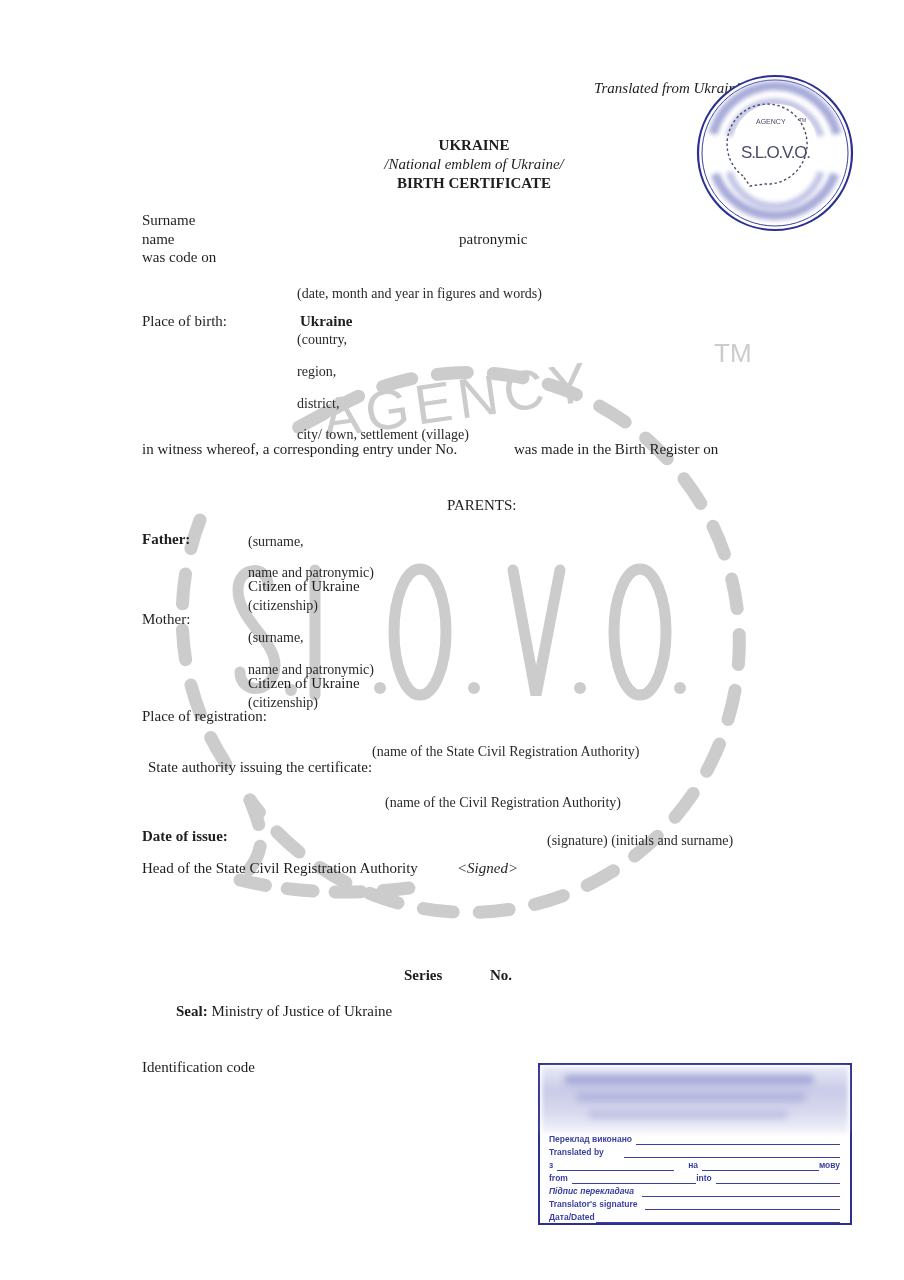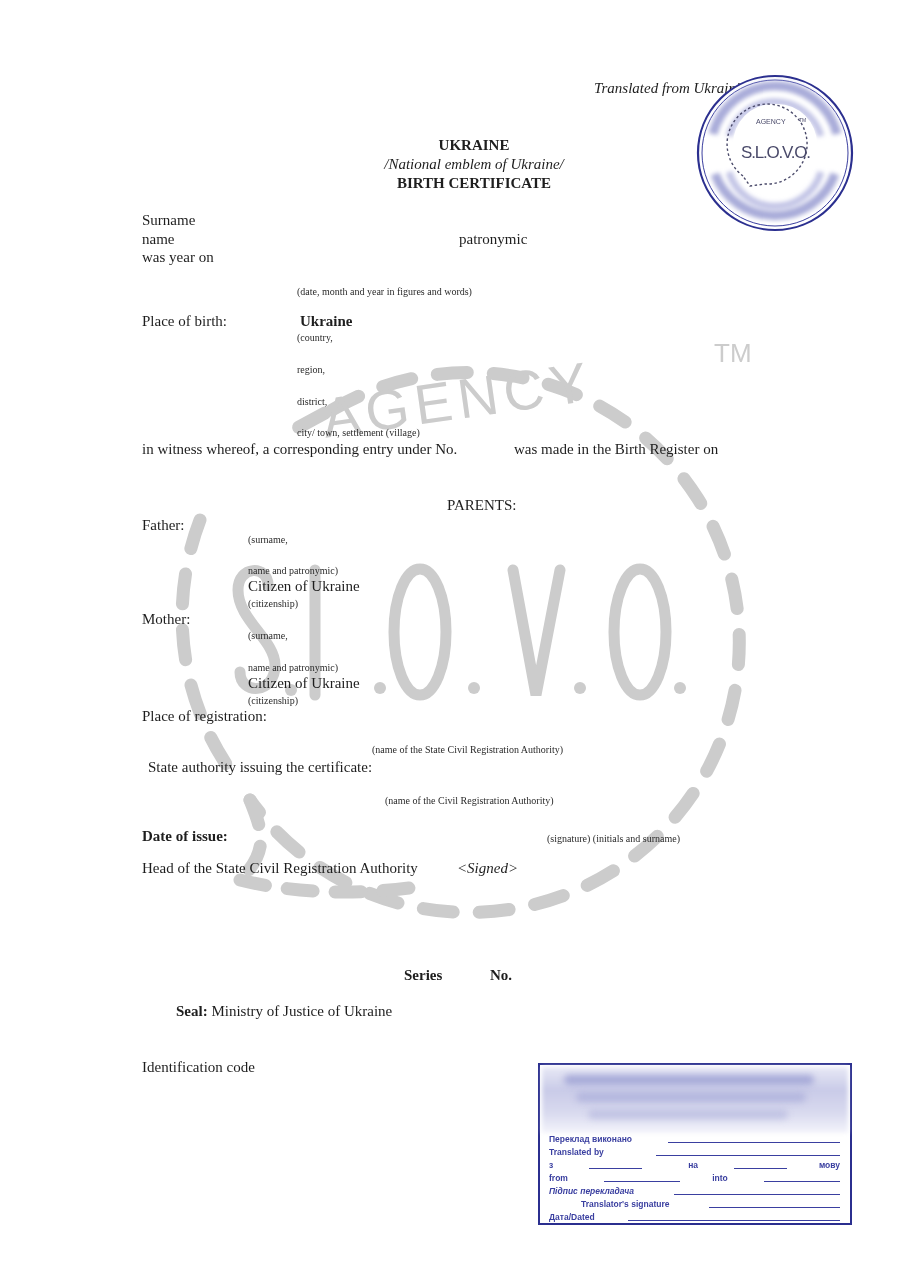--- a/index.html
+++ b/index.html
@@ -3,21 +3,21 @@
   <meta charset="utf-8">
   <style>
     html, body { margin: 0; padding: 0; background: #ffffff; }
     body {
       width: 904px; height: 1280px; position: relative; overflow: hidden;
       font-family: "Liberation Serif", "DejaVu Serif", serif;
       color: #1e1e1e;
     }
     .abs { position: absolute; white-space: nowrap; }
     .t15 { font-size: 15px; }
-    .small { font-size: 10px; color: #2a2a2a; }
+    .small { font-size: 14px; color: #2a2a2a; }
     .bold { font-weight: bold; }
     .ital { font-style: italic; }
     .center { text-align: center; }
 
     
     .wm { position: absolute; left: 0; top: 0; width: 904px; height: 1280px; pointer-events: none; }
 
     
     .round-stamp { position: absolute; left: 695px; top: 74px; width: 160px; height: 158px; }
 
@@ -31,21 +31,21 @@
     .tstamp .blur-top {
       position: absolute; left: 2px; top: 2px; right: 2px; height: 66px;
       background: linear-gradient(180deg, #e8e9f6 0%, #c9cbe8 35%, #d9daef 70%, #f4f4fb 100%);
       filter: blur(2px);
     }
     .tstamp .blur-bar {
       position: absolute; height: 10px; border-radius: 5px; background: #a7aad8; filter: blur(3px);
     }
     .tline {
       position: absolute; left: 9px; right: 10px; height: 12px;
-      font-size: 8.5px; font-weight: bold; line-height: 12px; display: flex;  gap: 32px;
+      font-size: 8.5px; font-weight: bold; line-height: 12px; display: flex; align-items: flex-end;
     }
     .tline .fill { flex: 1; border-bottom: 1px solid #3a3fa0; height: 9px; margin-left: 4px; }
     .tline .mid { margin-left: 14px; }
   </style>
 </head>
 <body>
 
 <svg class="wm" viewBox="0 0 904 1280" xmlns="http://www.w3.org/2000/svg">
   <g fill="none" stroke="#cccccc" stroke-width="13" stroke-linecap="round">
 
@@ -99,36 +99,36 @@
   <text x="46" y="84" font-family="Liberation Sans, DejaVu Sans, sans-serif" font-size="17" fill="#4a4a6a" textLength="70">S.L.O.V.O.</text>
 </svg>
 
 <div class="abs bold t15 center" style="left:384px; top:137px; width:180px;">UKRAINE</div>
 <div class="abs ital t15 center" style="left:354px; top:156px; width:240px;">/National emblem of Ukraine/</div>
 <div class="abs bold t15 center" style="left:364px; top:175px; width:220px;">BIRTH CERTIFICATE</div>
 
 <div class="abs t15" style="left:142px; top:212px;">Surname</div>
 <div class="abs t15" style="left:142px; top:231px;">name</div>
 <div class="abs t15" style="left:459px; top:231px;">patronymic</div>
-<div class="abs t15" style="left:142px; top:249px;">was year on</div>
+<div class="abs t15" style="left:142px; top:249px;">was code on</div>
 <div class="abs small" style="left:297px; top:286px;">(date, month and year in figures and words)</div>
 
 <div class="abs t15" style="left:142px; top:313px;">Place of birth:</div>
 <div class="abs t15 bold" style="left:300px; top:313px;">Ukraine</div>
 <div class="abs small" style="left:297px; top:332px;">(country,</div>
 <div class="abs small" style="left:297px; top:364px;">region,</div>
 <div class="abs small" style="left:297px; top:396px;">district,</div>
 <div class="abs small" style="left:297px; top:427px;">city/ town, settlement (village)</div>
 
 <div class="abs t15" style="left:142px; top:441px;">in witness whereof, a corresponding entry under No.</div>
 <div class="abs t15" style="left:514px; top:441px;">was made in the Birth Register on</div>
 
 <div class="abs t15" style="left:447px; top:497px;">PARENTS:</div>
 
-<div class="abs t15" style="left:142px; top:517px;">Father:</div>
+<div class="abs t15" style="left:142px; top:531px;font-weight:bold;">Father:</div>
 <div class="abs small" style="left:248px; top:534px;">(surname,</div>
 <div class="abs small" style="left:248px; top:565px;">name and patronymic)</div>
 <div class="abs t15" style="left:248px; top:578px;">Citizen of Ukraine</div>
 <div class="abs small" style="left:248px; top:598px;">(citizenship)</div>
 
 <div class="abs t15" style="left:142px; top:611px;">Mother:</div>
 <div class="abs small" style="left:248px; top:630px;">(surname,</div>
 <div class="abs small" style="left:248px; top:662px;">name and patronymic)</div>
 <div class="abs t15" style="left:248px; top:675px;">Citizen of Ukraine</div>
 <div class="abs small" style="left:248px; top:695px;">(citizenship)</div>

